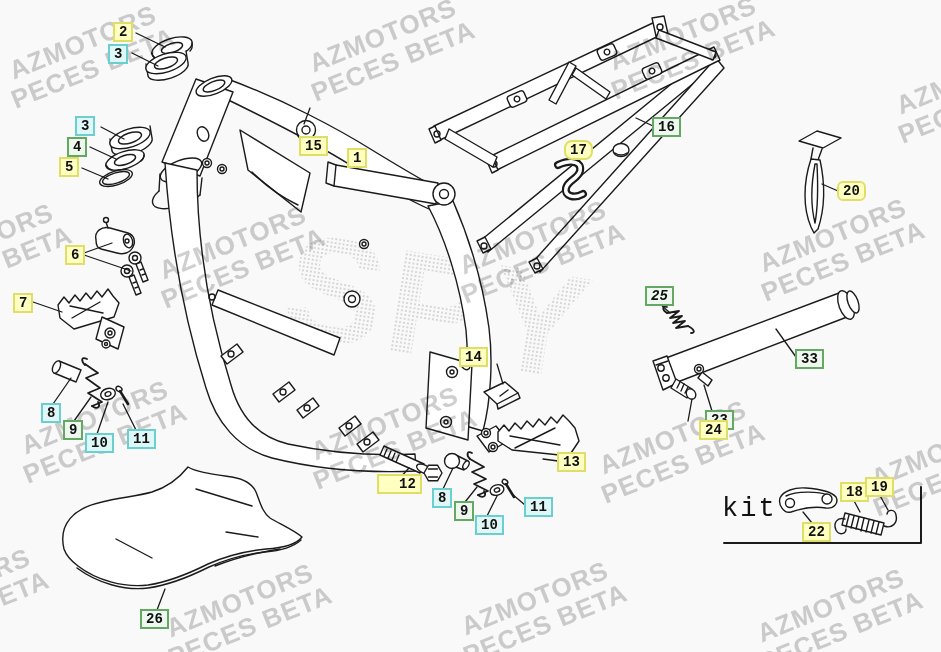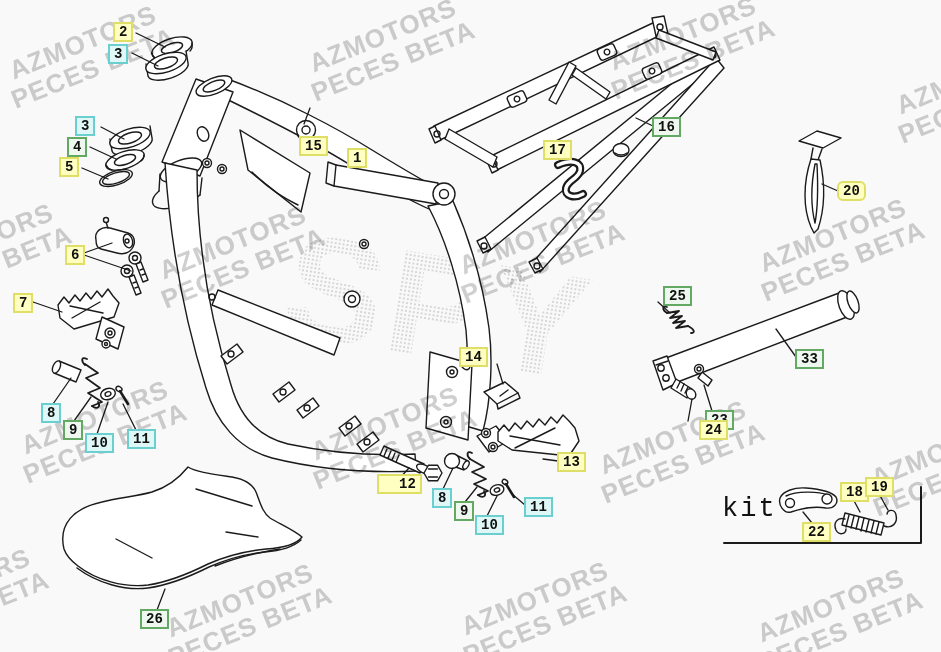--- a/index.html
+++ b/index.html
@@ -438,27 +438,27 @@
       <div class="plabel cyan" style="left: 127px; top: 429px;">11</div>
       <div class="plabel yellow" style="left: 377px; top: 474px; padding-left: 20px;">12</div>
       <div class="plabel cyan" style="left: 432px; top: 488px;">8</div>
       <div class="plabel green" style="left: 454px; top: 501px;">9</div>
       <div class="plabel cyan" style="left: 475px; top: 515px;">10</div>
       <div class="plabel cyan" style="left: 524px; top: 497px;">11</div>
       <div class="plabel yellow" style="left: 557px; top: 452px;">13</div>
       <div class="plabel yellow" style="left: 459px; top: 347px;">14</div>
       <div class="plabel yellow" style="left: 299px; top: 92px; margin-top: 44px;">15</div>
       <div class="plabel green" style="left: 652px; top: 117px;">16</div>
-      <div class="plabel yellow" style="left: 543px; top: 140px;">17</div>
+      <div class="plabel yellow" style="left: 564px; top: 140px; border-radius: 8px;">17</div>
       <div class="plabel yellow" style="left: 840px; top: 482px;">18</div>
       <div class="plabel yellow" style="left: 865px; top: 477px;">19</div>
       <div class="plabel yellow" style="left: 837px; top: 181px; border-radius: 6px;">20</div>
       <div class="plabel green" style="left: 795px; top: 349px;">33</div>
       <div class="plabel yellow" style="left: 802px; top: 522px;">22</div>
       <div class="plabel green" style="left: 705px; top: 410px;">23</div>
       <div class="plabel yellow" style="left: 699px; top: 420px;">24</div>
-      <div class="plabel green" style="left: 663px; top: 286px;">25</div>
+      <div class="plabel green" style="left: 645px; top: 286px; font-style: italic;">25</div>
       <div class="plabel green" style="left: 140px; top: 609px;">26</div>
     </div>
 
   <div id="kit-label">kit</div>
 
 </div>
 
 </body></html>

